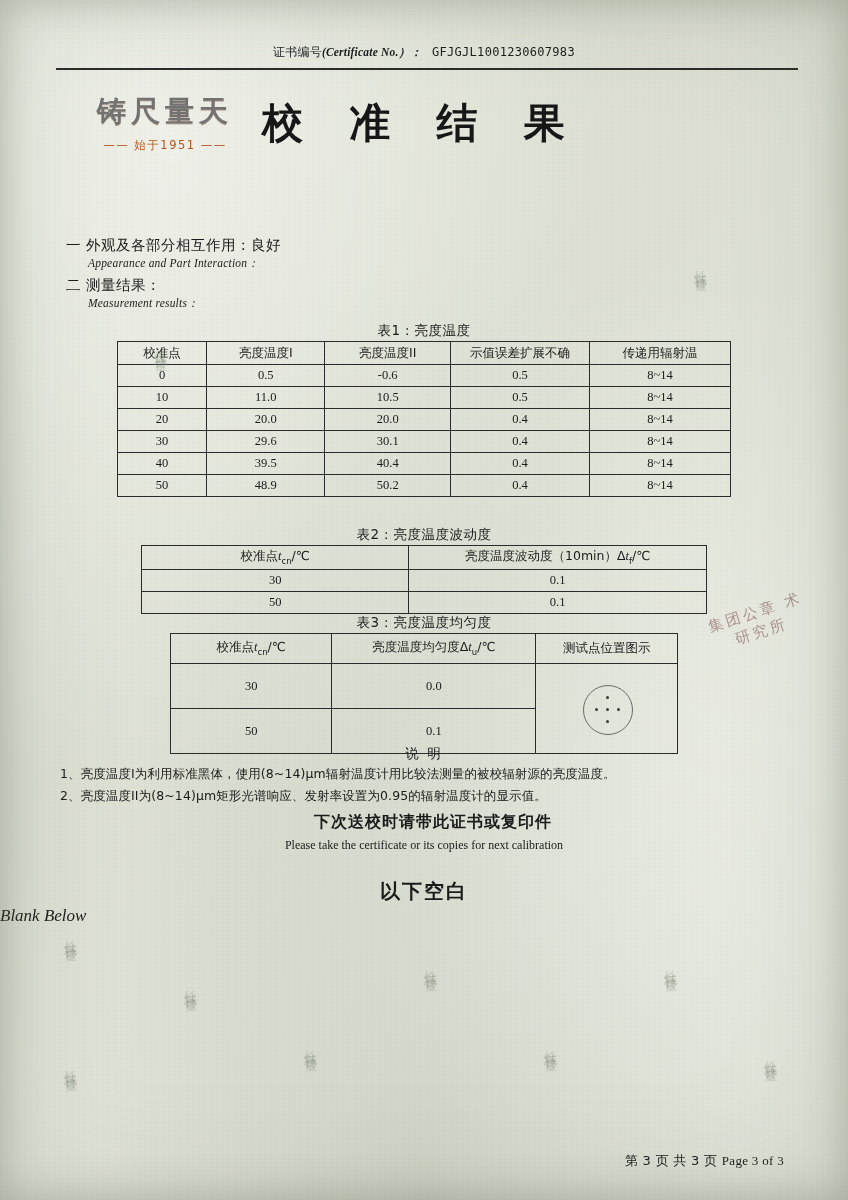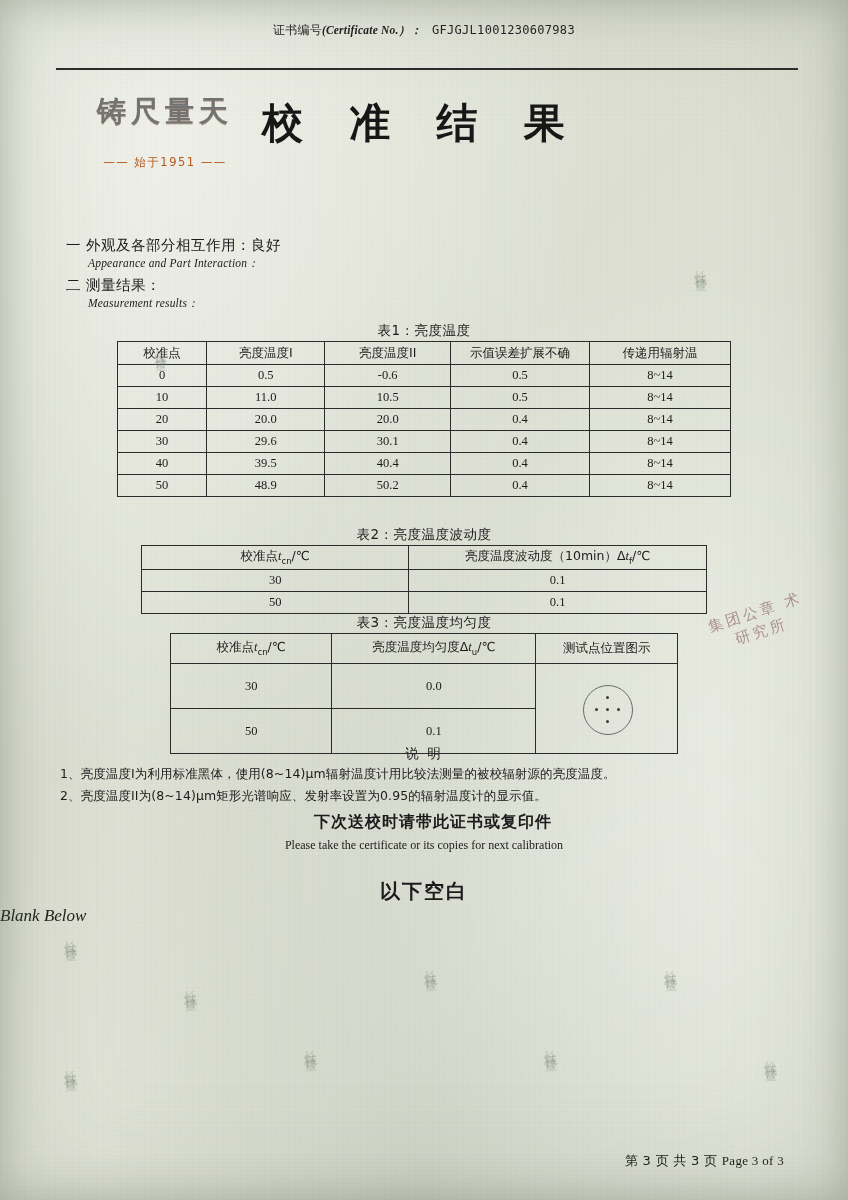--- a/index.html
+++ b/index.html
@@ -41,21 +41,21 @@
     pointer-events: none;
   }
   .content {
     position: absolute;
     inset: 0;
   }
 
   
   .cert-line {
     position: absolute;
-    top: 22px;
+    top: 44px;
     left: 0;
     width: 100%;
     text-align: center;
     font-size: 12.5px;
     letter-spacing: .2px;
   }
   .cert-line .label-cn { font-family: "DejaVu Sans", sans-serif; font-size: 12px; }
   .cert-line .label-en { font-style: italic; font-weight: bold; font-size: 11.5px; }
   .cert-line .cert-no {
     font-family: "DejaVu Sans Mono", monospace;
@@ -82,21 +82,21 @@
   }
   .logo .mark {
     font-family: "DejaVu Sans", sans-serif;
     font-size: 29px;
     font-weight: bold;
     color: #737373;
     letter-spacing: 5px;
     text-shadow: 0 1px 0 rgba(120,60,20,.35);
   }
   .logo .since {
-    margin-top: 23px;
+    margin-top: 6px;
     font-family: "DejaVu Sans", sans-serif;
     font-size: 11.5px;
     color: #b5561c;
     letter-spacing: 1.5px;
   }
 
   
   .title-cn {
     position: absolute;
     left: 262px;

